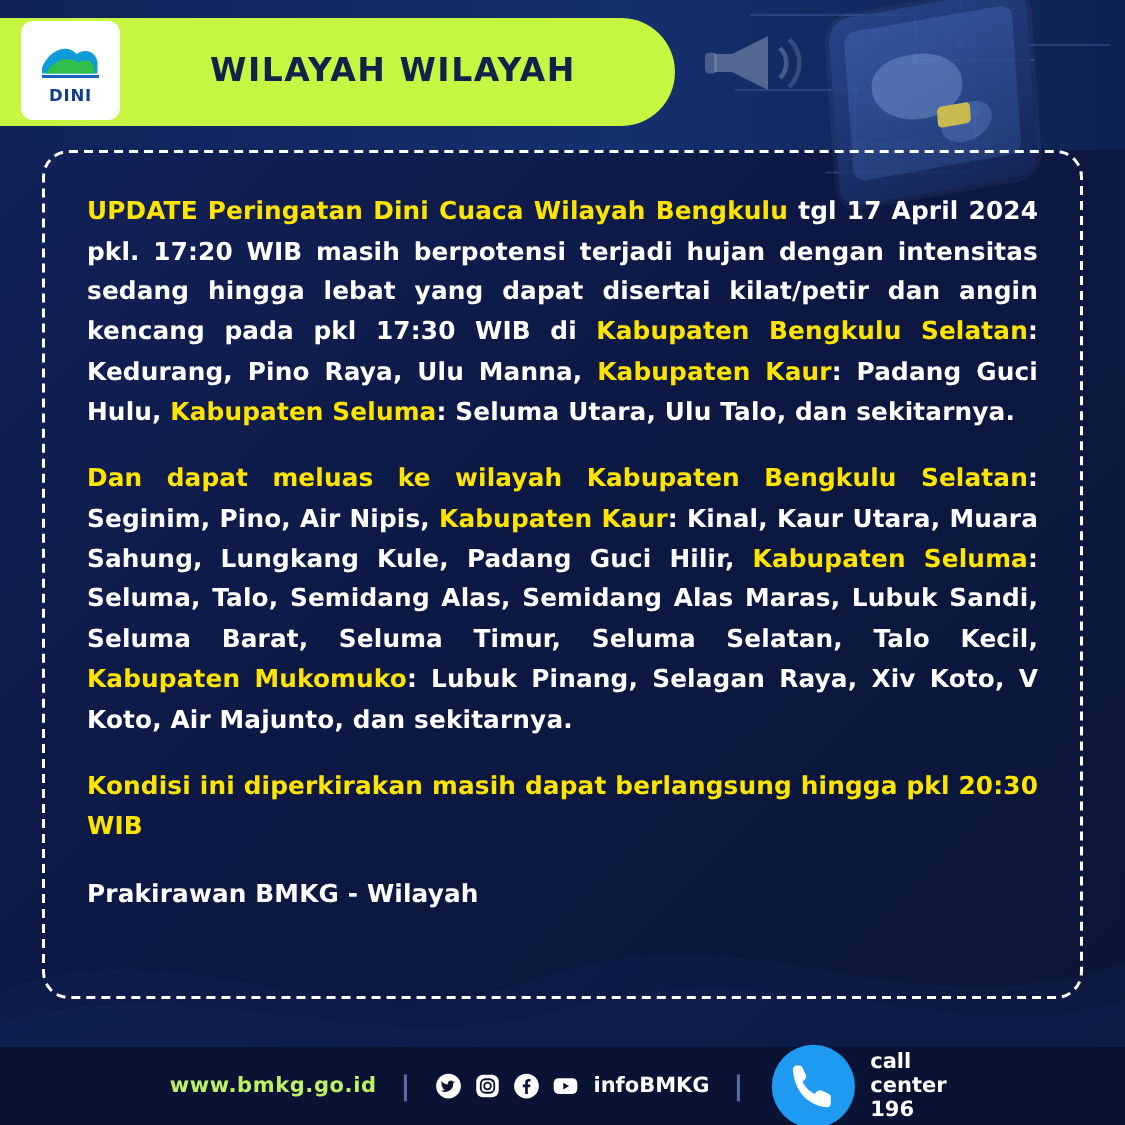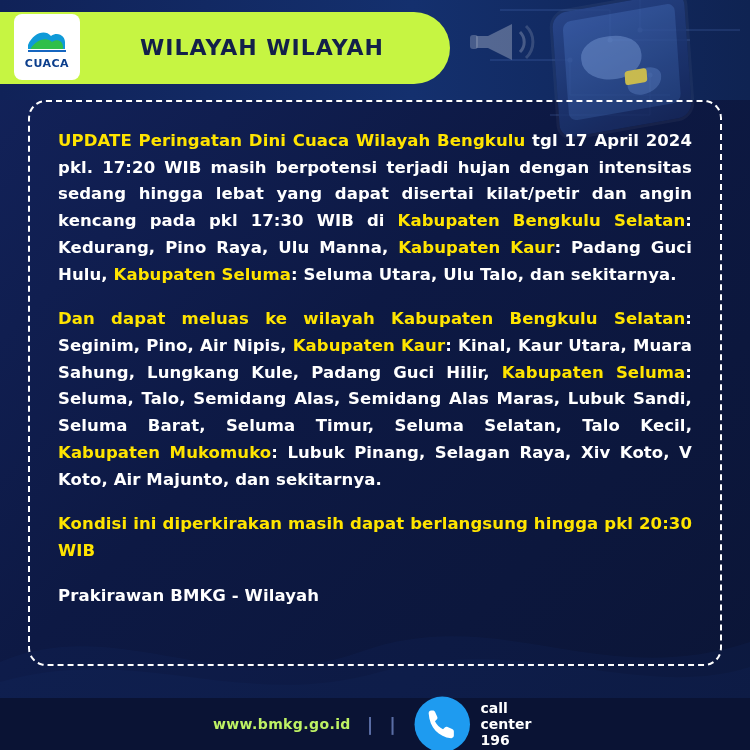--- a/index.html
+++ b/index.html
@@ -179,21 +179,21 @@
   <div class="title-pill">
     <div class="title-line">WILAYAH WILAYAH</div>
   </div>
 
   <div class="logo-box">
     <svg class="logo-mark" viewBox="0 0 44 30">
       <path d="M3 20 C8 8 20 4 26 11 C33 6 41 11 40 19 L40 24 L3 24 Z" fill="#0f9ad8"></path>
       <path d="M6 23 C12 14 22 12 27 17 C32 13 38 16 38 22 L38 24 L6 24 Z" fill="#2fbf4a"></path>
       <path d="M3 26 h38" stroke="#1565c0" stroke-width="2"></path>
     </svg>
-    <div class="logo-text">CUACA</div>
+    <div class="logo-text">DINI</div>
   </div>
 
   <div class="card">
 
     <p class="para">
       <span class="hi">UPDATE Peringatan Dini Cuaca Wilayah Bengkulu</span><span> tgl 17 April 2024 pkl. 17:20 WIB masih berpotensi terjadi hujan dengan intensitas sedang hingga lebat yang dapat disertai kilat/petir dan angin kencang pada pkl 17:30 WIB di </span><span class="hi">Kabupaten Bengkulu Selatan</span><span>: Kedurang, Pino Raya, Ulu Manna, </span><span class="hi">Kabupaten Kaur</span><span>: Padang Guci Hulu, </span><span class="hi">Kabupaten Seluma</span><span>: Seluma Utara, Ulu Talo, dan sekitarnya.</span>
     </p>
 
     <p class="para">
       <span class="hi">Dan dapat meluas ke wilayah </span><span class="hi">Kabupaten Bengkulu Selatan</span><span>: Seginim, Pino, Air Nipis, </span><span class="hi">Kabupaten Kaur</span><span>: Kinal, Kaur Utara, Muara Sahung, Lungkang Kule, Padang Guci Hilir, </span><span class="hi">Kabupaten Seluma</span><span>: Seluma, Talo, Semidang Alas, Semidang Alas Maras, Lubuk Sandi, Seluma Barat, Seluma Timur, Seluma Selatan, Talo Kecil, </span><span class="hi">Kabupaten Mukomuko</span><span>: Lubuk Pinang, Selagan Raya, Xiv Koto, V Koto, Air Majunto, dan sekitarnya.</span>
@@ -201,20 +201,41 @@
 
     <p class="para hi">Kondisi ini diperkirakan masih dapat berlangsung hingga pkl 20:30 WIB</p>
 
     <p class="para sig">Prakirawan BMKG - Wilayah</p>
   </div>
 
   <div class="footer">
     <span class="footer-web">www.bmkg.go.id</span>
     <span class="sep">|</span>
 
+    <span class="social">
+      <svg class="gl" viewBox="0 0 24 24">
+        <circle cx="12" cy="12" r="11" fill="#ffffff"></circle>
+        <path d="M18 8.5c-.5.2-1 .4-1.5.4.5-.3.9-.8 1.1-1.4-.5.3-1.1.5-1.7.7a2.6 2.6 0 0 0-4.5 2.4c-2.2-.1-4.2-1.2-5.5-2.8-.6 1-.3 2.4.7 3-.4 0-.8-.1-1.1-.3 0 1.2.9 2.3 2 2.6-.3.1-.7.1-1.1.1.3 1 1.2 1.7 2.3 1.8a5.3 5.3 0 0 1-3.9 1.1 7.4 7.4 0 0 0 11.4-6.6c.5-.4.9-.8 1.3-1z" fill="#0a1334"></path>
+      </svg>
+      <svg class="gl" viewBox="0 0 24 24">
+        <rect x="2" y="2" width="20" height="20" rx="6" fill="#ffffff"></rect>
+        <rect x="6" y="6" width="12" height="12" rx="4" fill="none" stroke="#0a1334" stroke-width="1.6"></rect>
+        <circle cx="12" cy="12" r="3" fill="none" stroke="#0a1334" stroke-width="1.6"></circle>
+        <circle cx="16.6" cy="7.5" r="1" fill="#0a1334"></circle>
+      </svg>
+      <svg class="gl" viewBox="0 0 24 24">
+        <circle cx="12" cy="12" r="11" fill="#ffffff"></circle>
+        <path d="M13.2 19v-6h2l.3-2.4h-2.3V9.1c0-.7.2-1.1 1.2-1.1h1.2V5.9c-.2 0-.9-.1-1.8-.1-1.8 0-3 1.1-3 3.1v1.7H8.7V13h2.1v6z" fill="#0a1334"></path>
+      </svg>
+      <svg class="gl" viewBox="0 0 24 24">
+        <rect x="1.5" y="5" width="21" height="14" rx="4.5" fill="#ffffff"></rect>
+        <path d="M10 9l5.2 3L10 15z" fill="#0a1334"></path>
+      </svg>
+      <span class="footer-handle">infoBMKG</span>
+    </span>
 
     <span class="sep">|</span>
 
     <span class="footer-call">
       <svg class="gl" viewBox="0 0 24 24">
         <circle cx="12" cy="12" r="11" fill="#1e9bf0"></circle>
         <path d="M8.2 6.5c.5 0 .8.2 1 .7l.8 1.8c.2.4.1.8-.2 1.1l-.7.7c.7 1.4 1.8 2.5 3.2 3.2l.7-.7c.3-.3.7-.4 1.1-.2l1.8.8c.5.2.7.5.7 1v1.6c0 .6-.5 1.1-1.1 1C10.6 17 7 13.4 6.6 7.6c0-.6.4-1.1 1-1.1z" fill="#ffffff"></path>
       </svg>
       <span class="txt">call center 196</span>
     </span>

